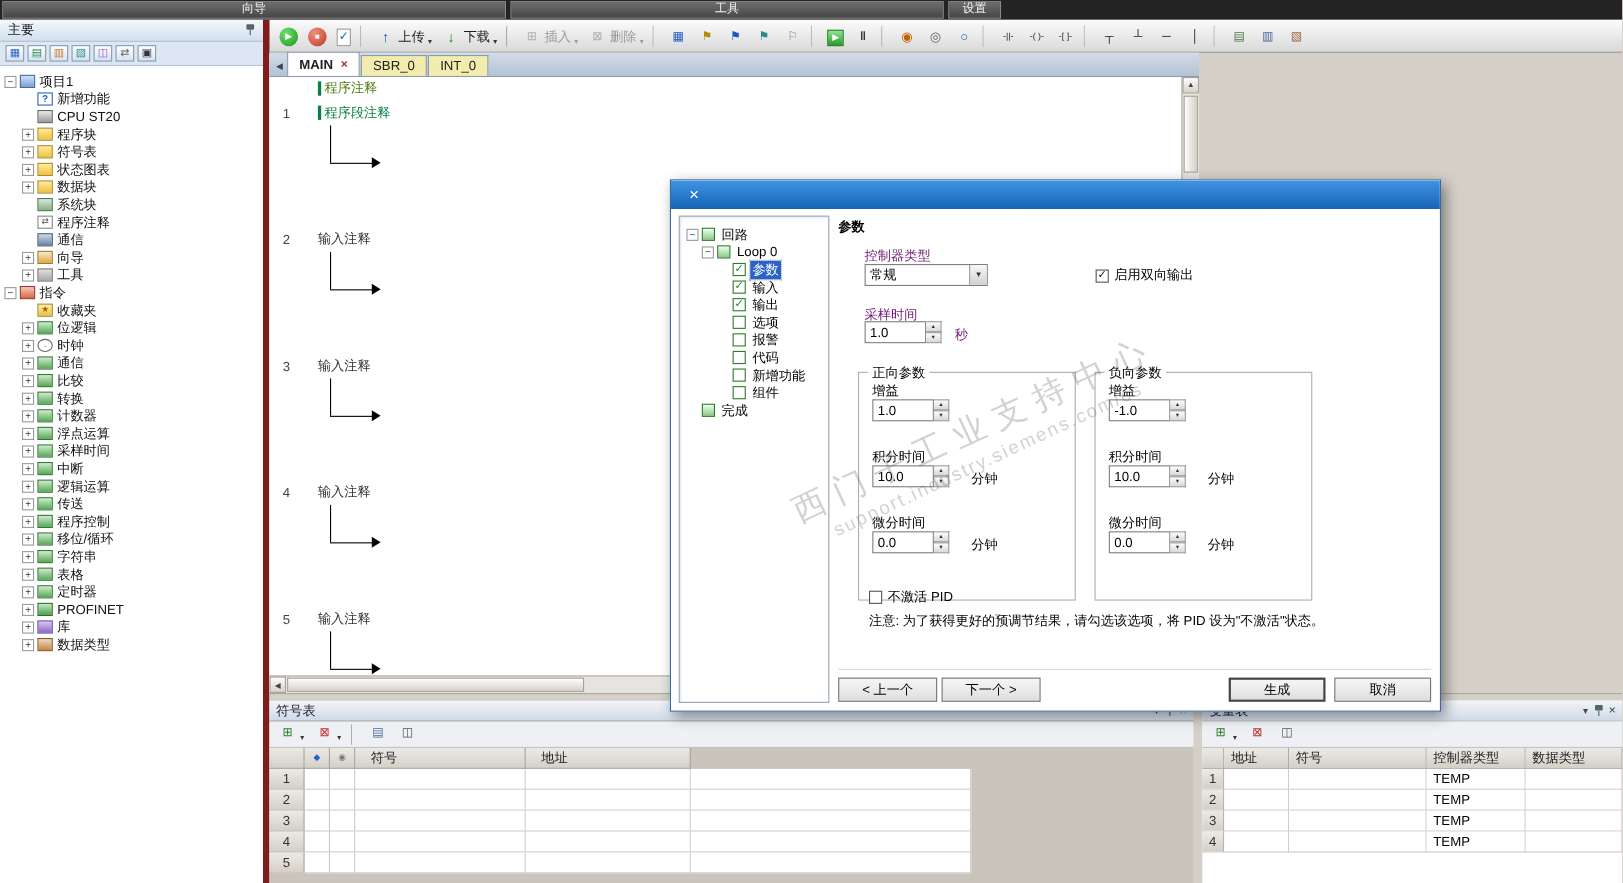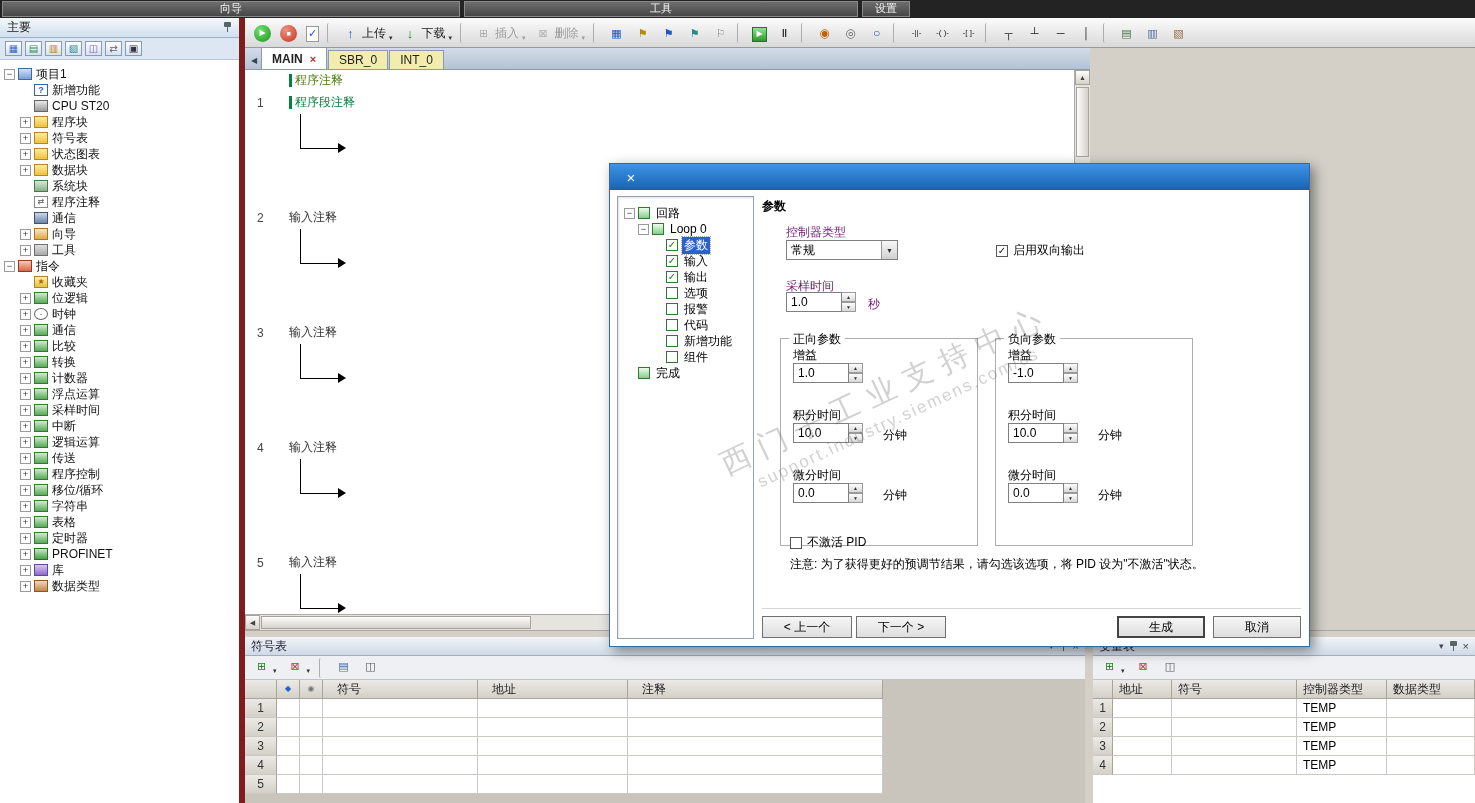--- a/index.html
+++ b/index.html
@@ -765,21 +765,20 @@
     <div class="thead">
       <div class="hcell w-rn ctr"></div>
       <div class="hcell w-i1 ctr">
           <span class="hdrglyph" style="color:#2a62c8">◆</span>
         </div>
       <div class="hcell w-i2 ctr">
           <span class="hdrglyph" style="color:#777">◉</span>
         </div>
       <div class="hcell w-sym">符号</div>
       <div class="hcell w-addr">地址</div>
-      <div class="hcell w-cmt">注释</div>
     </div>
     <div>
         <div class="trow">
           <div class="dcell rn w-rn">1</div>
           <div class="dcell w-i1"></div>
           <div class="dcell w-i2"></div>
           <div class="dcell w-sym"></div>
           <div class="dcell w-addr"></div>
           <div class="dcell w-cmt"></div>
         </div>

